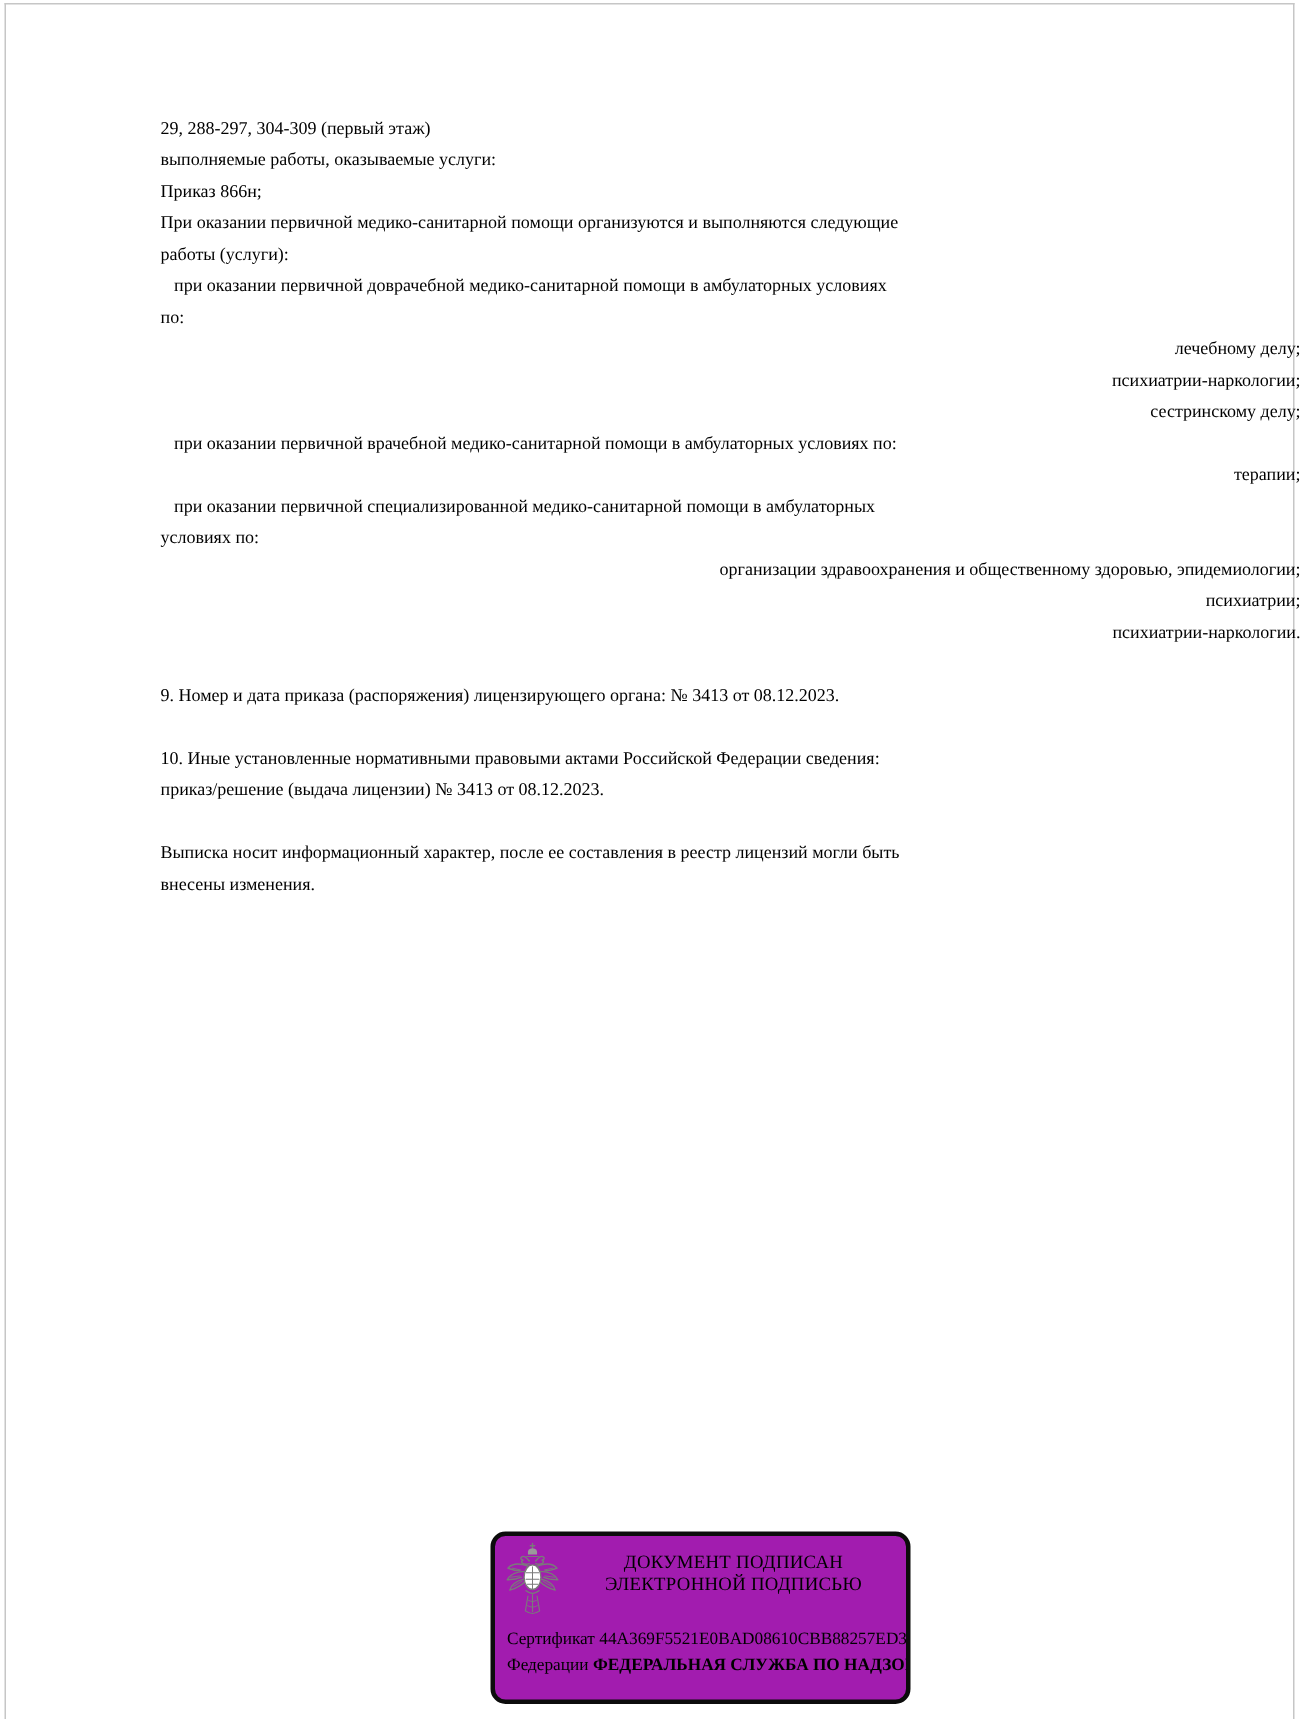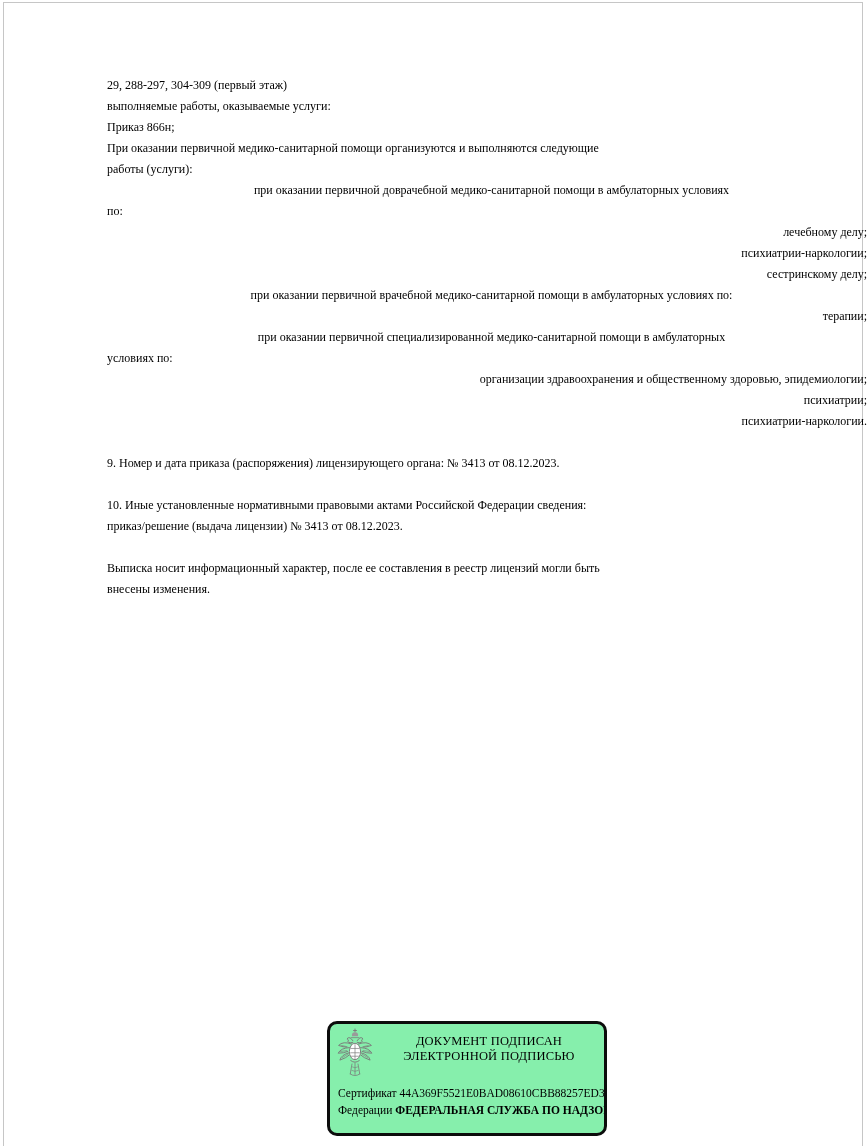--- a/index.html
+++ b/index.html
@@ -29,34 +29,34 @@
   .doc-text {
     position: absolute;
     left: 103px;
     top: 72px;
     width: 760px;
     font-size: 12px;
     line-height: 21px;
     white-space: pre;
   }
   .line { min-height: 21px; }
-  .ind-1 { padding-left: 9px; text-align: center; }
+  .ind-1 { padding-left: 9px; }
   .ind-2 { padding-left: 19px; text-align: right; }
 
   
   .stamp {
     position: absolute;
     left: 323px;
     top: 1018px;
     width: 280px;
     height: 115px;
     border: 3px solid #0c0c0c;
     border-radius: 10px;
     box-sizing: border-box;
-    background: #86efac;
+    background: #a21caf;
   }
   .stamp-emblem {
     position: absolute;
     left: 6px;
     top: 3px;
     width: 38px;
     height: 55px;
   }
   .stamp-title {
     position: absolute;

